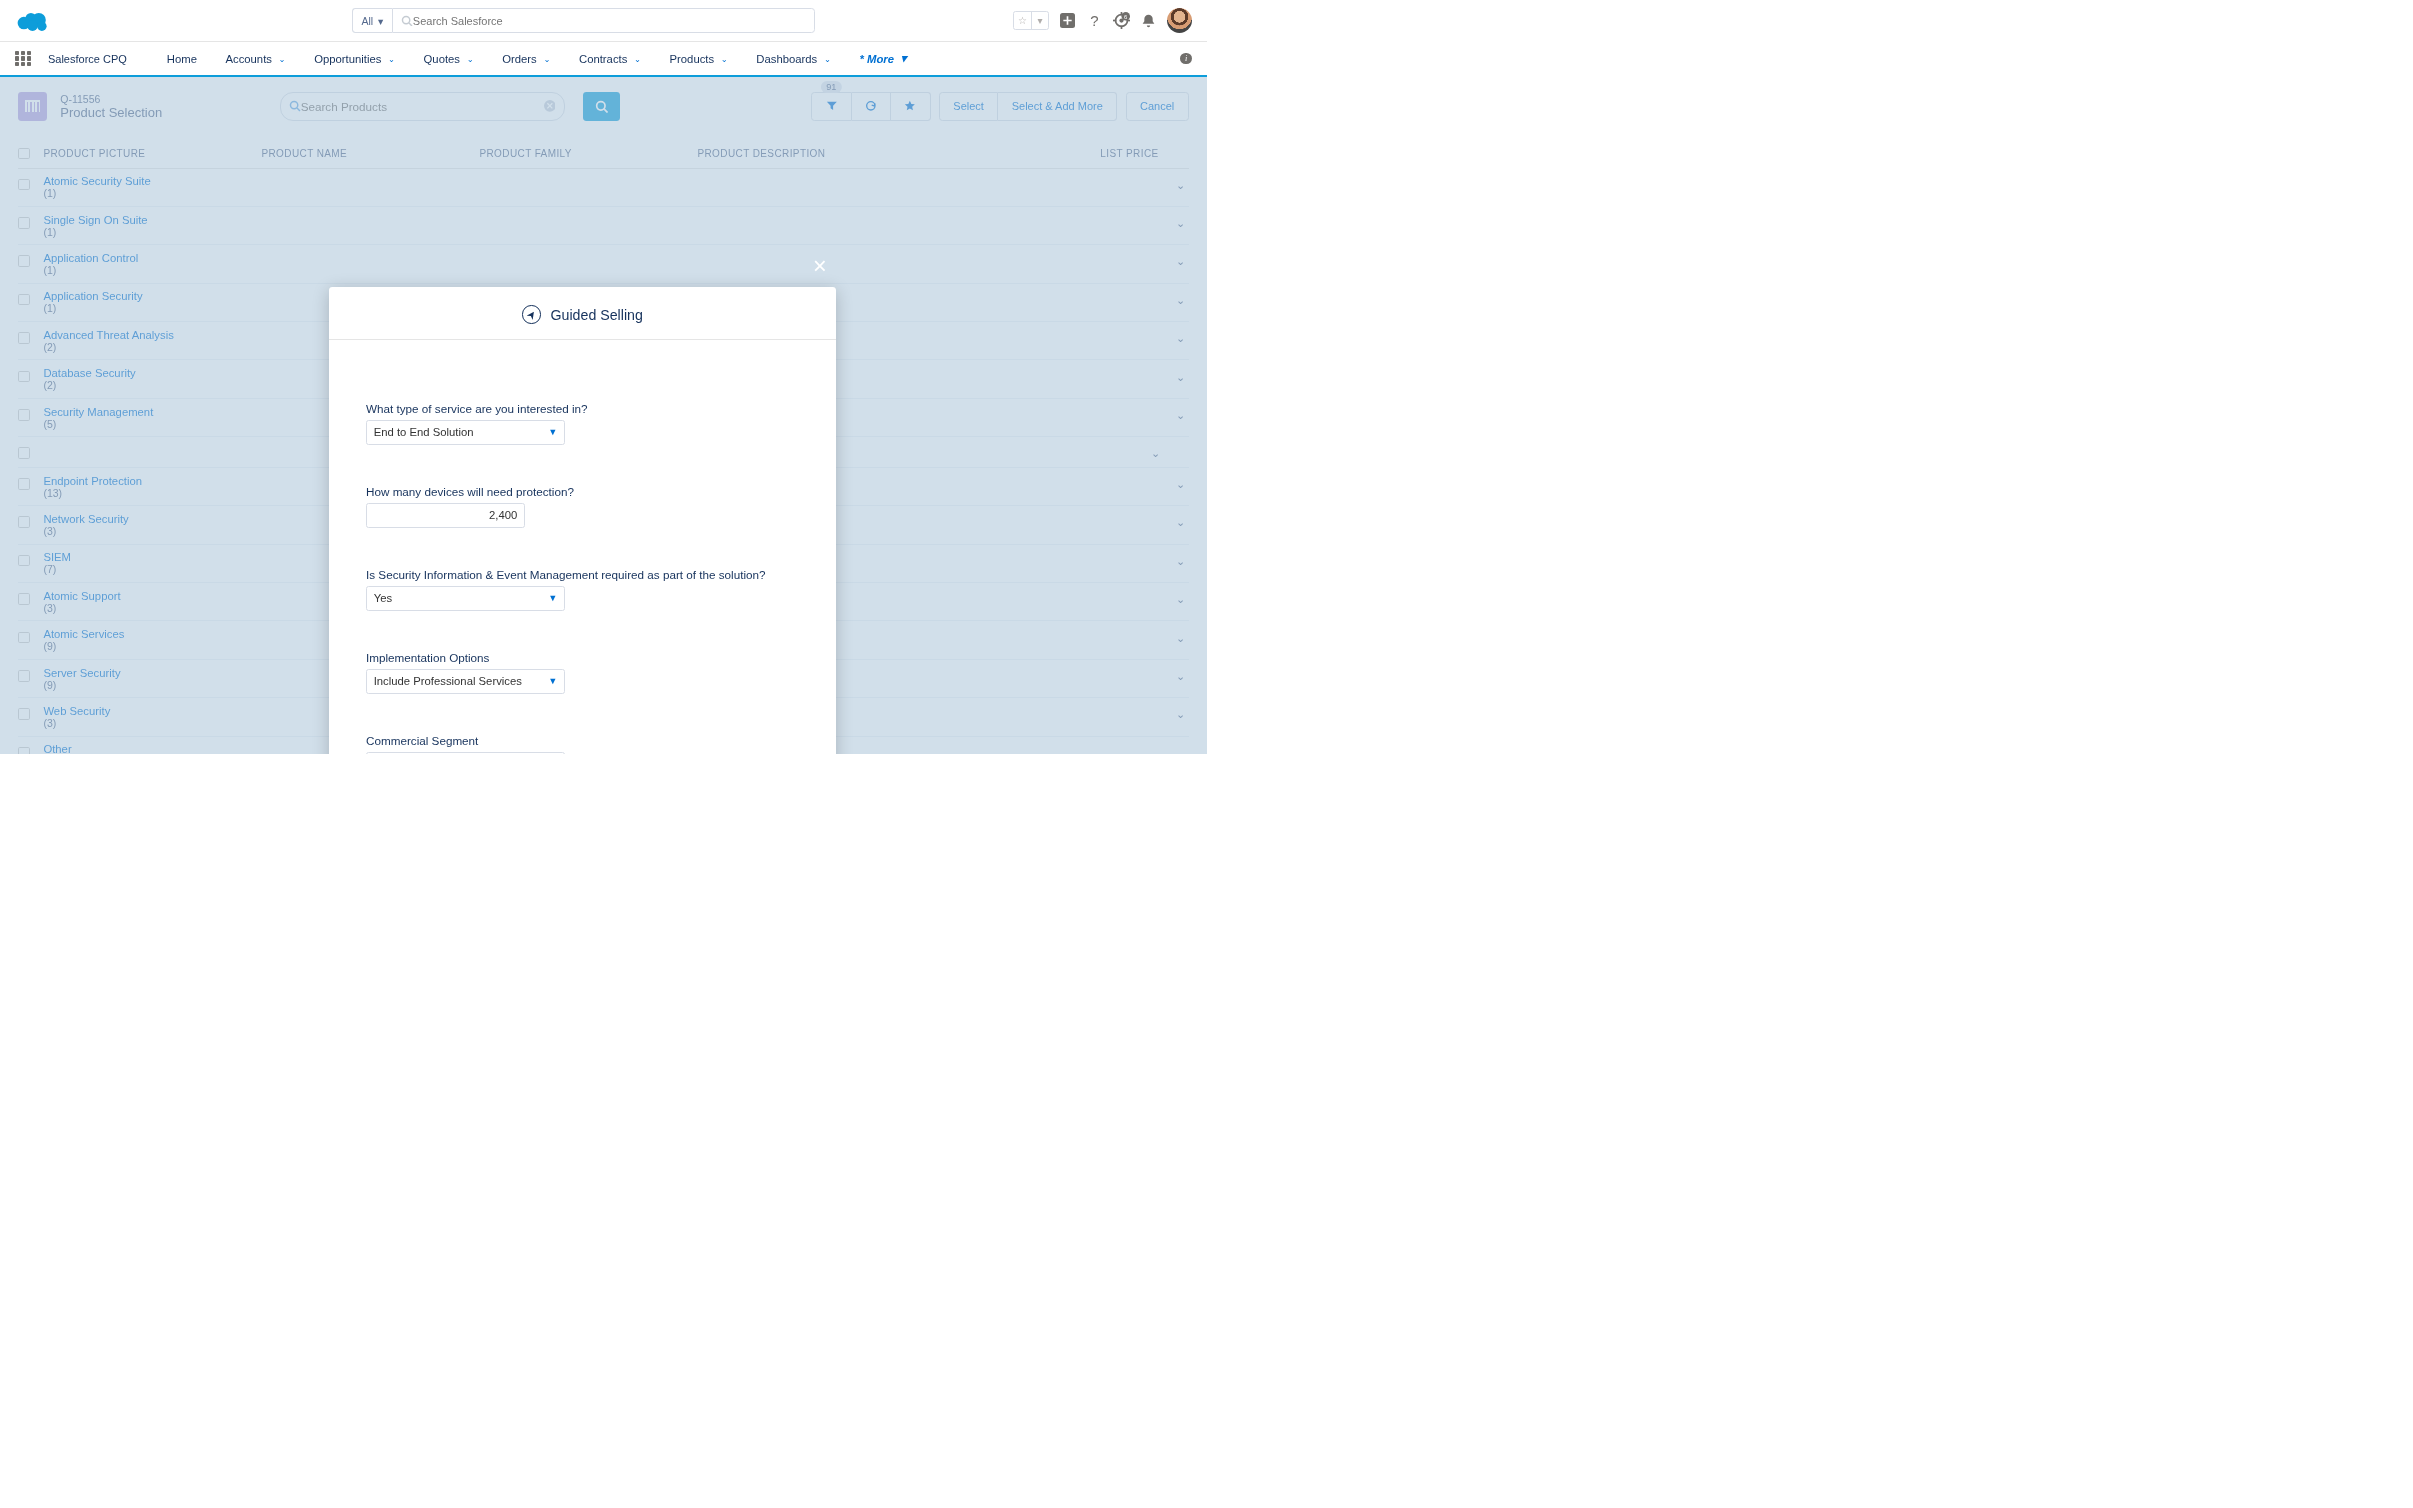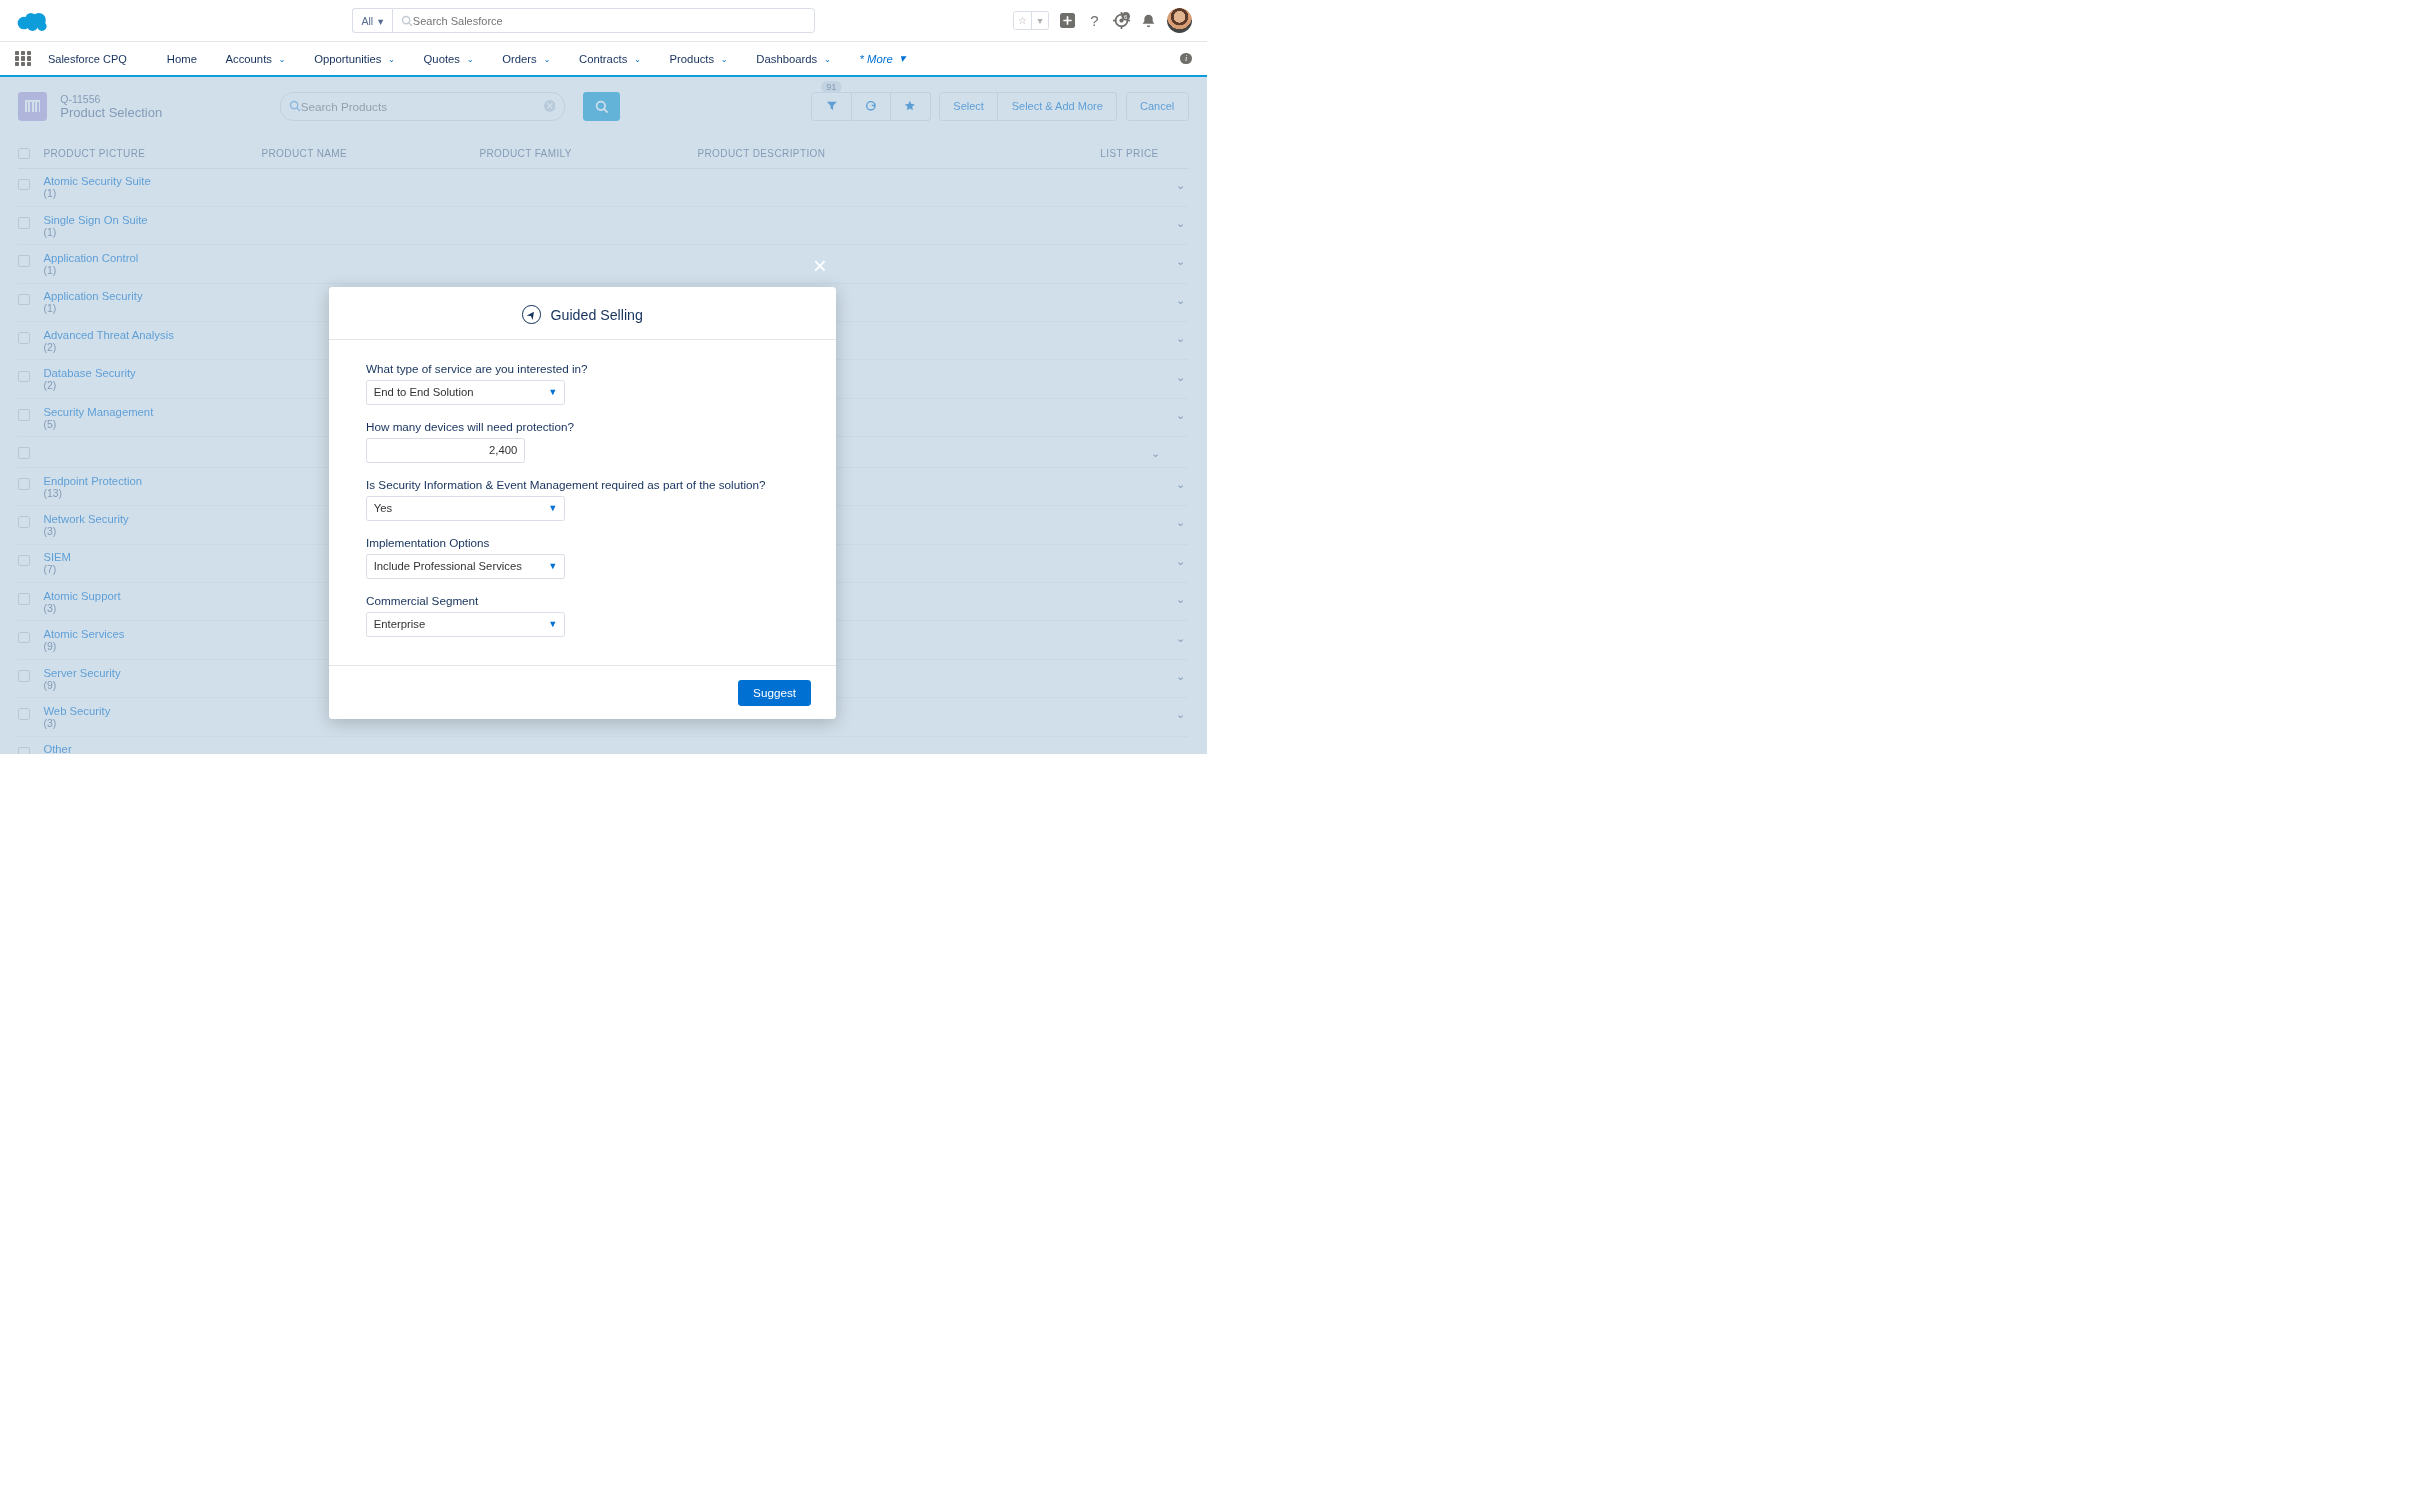--- a/index.html
+++ b/index.html
@@ -18,21 +18,21 @@
   .hicon { width: 17px; height: 17px; display: flex; align-items: center; justify-content: center; font-size: 15px; cursor: pointer; }
   .avatar { width: 25px; height: 25px; border-radius: 50%; background: radial-gradient(circle at 50% 35%, #e2b48f 0 28%, #5b3a29 29% 42%, #d79c73 43% 60%, #444 61% 100%); }
   
   .nav-bar { display: flex; align-items: center; height: 35px; padding: 0 15px; border-bottom: 2.5px solid #0d9dda; }
   .waffle { display: grid; grid-template-columns: repeat(3,4.2px); grid-auto-rows: 4.2px; gap: 1.7px; margin-right: 17px; cursor: pointer; }
   .waffle div { background: #706e6b; border-radius: 0.8px; }
   .app-name { font-size: 11px; font-weight: 400; margin-right: 40px; color: #16325c; }
   .nav-items { display: flex; align-items: center; gap: 28.5px; font-size: 11.3px; color: #16325c; }
   .nav-item { display: flex; align-items: center; gap: 6.7px; cursor: pointer; }
   .nav-item .chev { color: #0070d2; font-size: 8.4px; }
-  .more { color: #0070d2; font-style: italic; }
+  .more { color: #0070d2; font-style: italic; font-weight: bold; }
   .info-dot { margin-left: auto; width: 11.7px; height: 11.7px; border-radius: 50%; background: #706e6b; color: #fff; font-size: 8.4px; display: flex; align-items: center; justify-content: center; font-style: italic; font-family: Georgia, serif; }
   
   .page { position: relative; padding: 0 18.4px; }
   .page-header { display: flex; align-items: center; padding: 15px 0 22px; gap: 13.4px; }
   .rec-icon { width: 28.5px; height: 28.5px; border-radius: 3.4px; background: #b6a3e0; display: flex; align-items: center; justify-content: center; }
   .rec-icon div { width: 15px; height: 11.7px; background: repeating-linear-gradient(90deg,#fff 0 1.7px,transparent 1.7px 3.4px); border-top: 2.5px solid #fff; }
   .rec-titles .sub { font-size: 10.5px; color: #54698d; }
   .rec-titles .main { font-size: 13px; color: #54698d; }
   .prod-search { margin-left: 104px; display: flex; align-items: center; height: 28.5px; width: 285px; border: 0.8px solid #d8dde6; border-radius: 13px; padding: 0 8.4px; background: #fff; }
   .prod-search input { flex: 1; border: none; outline: none; font-size: 11.7px; color: #0070d2; background: transparent; }
@@ -57,21 +57,21 @@
   
   .scrim { position: absolute; inset: 0; top: 0; background: rgba(171,196,217,.55); }
   .modal { position: absolute; left: 329px; top: 210px; width: 507px; background: #fff; border-radius: 3.4px; box-shadow: 0 3.4px 17px rgba(0,0,0,.2); }
   .modal-close { position: absolute; left: 813px; top: 176px; color: #fff; font-size: 23.5px; cursor: pointer; }
   .modal-head { display: flex; align-items: center; justify-content: center; gap: 10px; padding: 18.4px 0 15px; border-bottom: 0.8px solid #e5e5e5; }
   .compass { width: 18.4px; height: 18.4px; border: 1.7px solid #16325c; border-radius: 50%; display: flex; align-items: center; justify-content: center; }
   .compass::after { content: ""; width: 7.5px; height: 7.5px; background: #16325c; clip-path: polygon(50% 0,100% 100%,50% 70%,0 100%); transform: rotate(35deg); }
   .modal-title { font-size: 14.2px; font-weight: 500; color: #16325c; }
   .modal-body { padding: 22px 37px 28.5px; font-size: 11.7px; color: #16325c; }
   .field { margin-bottom: 15px; }
-  .field label { display: block; margin-bottom: 5px; color: #16325c; }
+  .field label { display: block; margin-bottom: 5px; color: #16325c; margin-top: 40px; }
   .select, .numin { height: 25px; width: 199px; border: 0.8px solid #d8dde6; border-radius: 2.5px; display: flex; align-items: center; padding: 0 6.7px; font-size: 11.3px; color: #333; background: #fff; }
   .select { justify-content: space-between; cursor: pointer; }
   .select .tri { color: #0070d2; font-size: 9.2px; }
   .numin { width: 159px; justify-content: flex-end; }
   .modal-foot { border-top: 0.8px solid #e5e5e5; padding: 13.4px 25px; display: flex; justify-content: flex-end; }
   .suggest { background: #0070d2; color: #fff; border: none; border-radius: 3.4px; padding: 6.7px 15px; font-size: 11.7px; cursor: pointer; }
   .sicon { width: 11.7px; height: 11.7px; opacity: .6; }
   .xicon { width: 11.7px; height: 11.7px; color: #9faab5; cursor: pointer; }
   svg { display: block; }
 </style>

